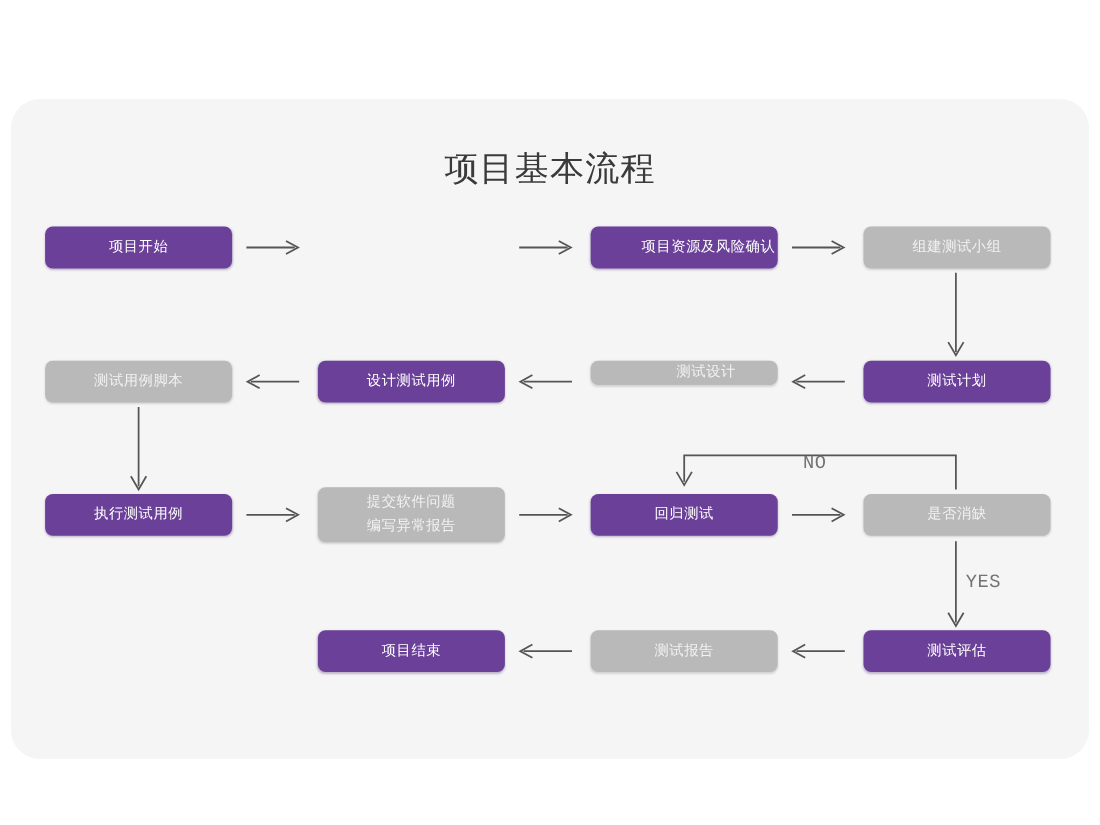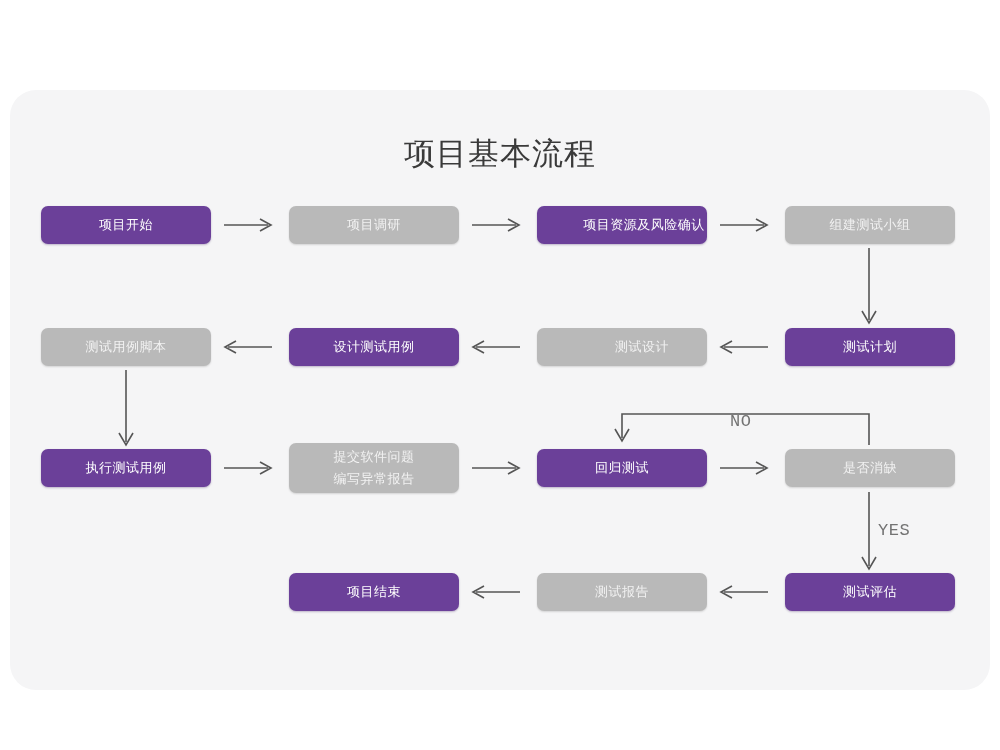--- a/index.html
+++ b/index.html
@@ -149,27 +149,26 @@
       <path class="head" d="M862 557 L869 569 L876 557"></path>
 
       <line x1="768" y1="592" x2="724" y2="592"></line>
       <path class="head" d="M732 586 L721 592 L732 598"></path>
 
       <line x1="520" y1="592" x2="476" y2="592"></line>
       <path class="head" d="M484 586 L473 592 L484 598"></path>
     </svg>
 
     <div class="node purple" style="left:41px; top:206px; width:170px; height:38px;">项目开始</div>
-    <div class="node gray" style="left:289px; top:206px; width:170px; height:38px;">项目调研</div>
     <div class="node purple" style="left:537px; top:206px; width:170px; height:38px;padding-left:44px;">项目资源及风险确认</div>
     <div class="node gray" style="left:785px; top:206px; width:170px; height:38px;">组建测试小组</div>
 
     <div class="node gray" style="left:41px; top:328px; width:170px; height:38px;text-align:right;">测试用例脚本</div>
     <div class="node purple" style="left:289px; top:328px; width:170px; height:38px;">设计测试用例</div>
-    <div class="node gray" style="left:537px; top:328px; width:170px; height:38px;padding-left:40px;">测试设计</div>
+    <div class="node gray" style="left:537px; top:328px; width:170px; height:22px;padding-left:40px;">测试设计</div>
     <div class="node purple" style="left:785px; top:328px; width:170px; height:38px;">测试计划</div>
 
     <div class="node purple" style="left:41px; top:449px; width:170px; height:38px;">执行测试用例</div>
     <div class="node gray" style="left:289px; top:443px; width:170px; height:50px;">提交软件问题
 编写异常报告</div>
     <div class="node purple" style="left:537px; top:449px; width:170px; height:38px;">回归测试</div>
     <div class="node gray" style="left:785px; top:449px; width:170px; height:38px;">是否消缺</div>
 
     <div class="node purple" style="left:289px; top:573px; width:170px; height:38px;">项目结束</div>
     <div class="node gray" style="left:537px; top:573px; width:170px; height:38px;">测试报告</div>

